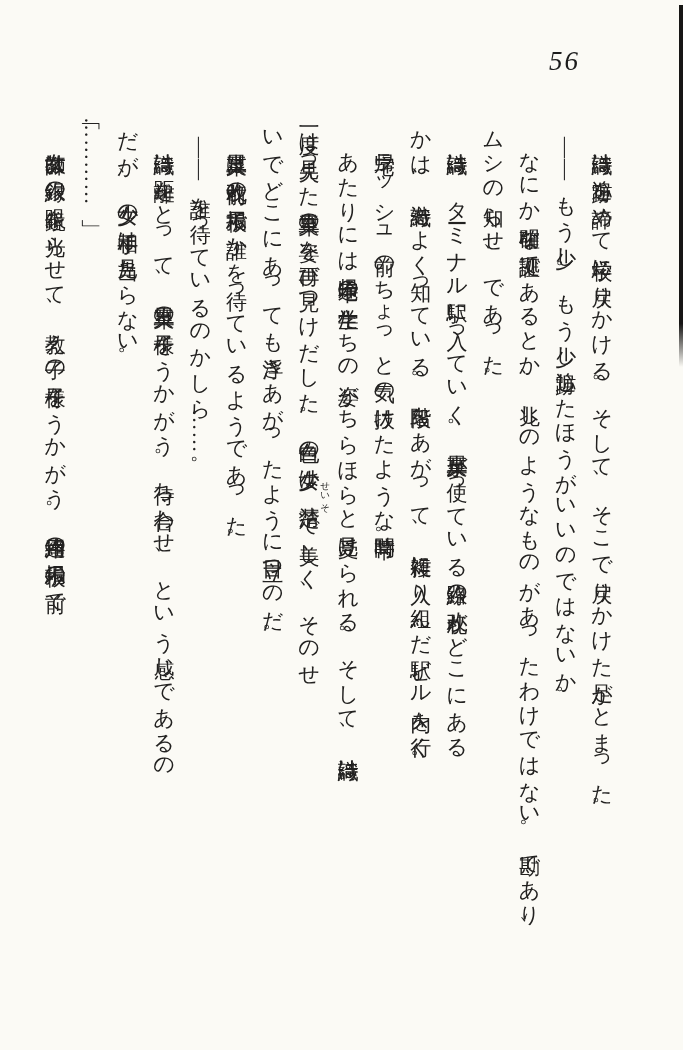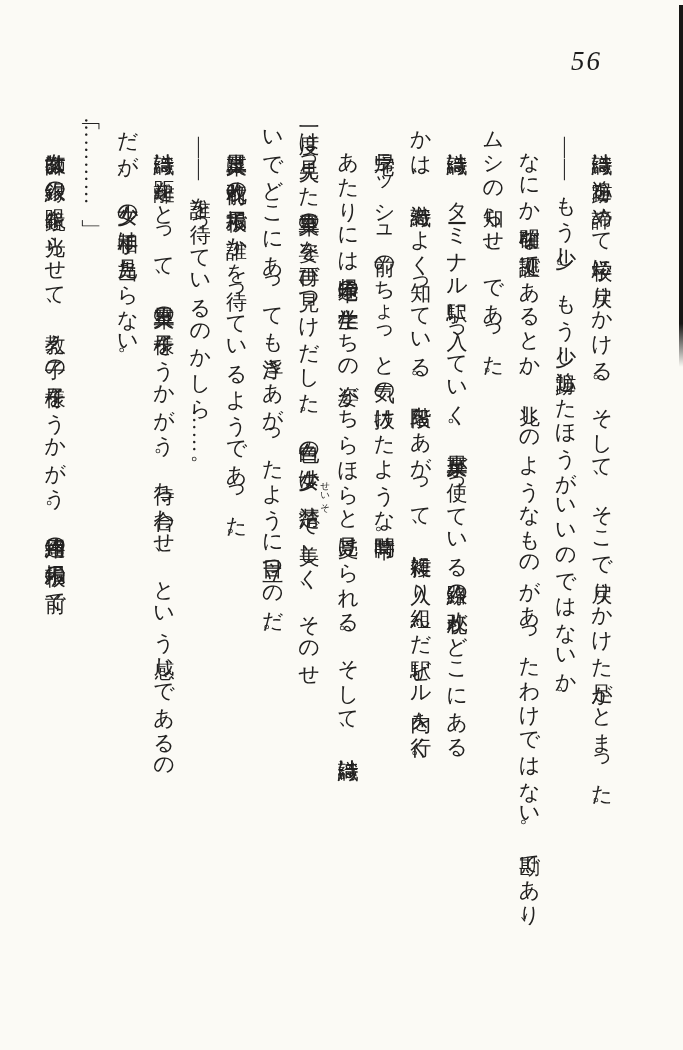--- a/index.html
+++ b/index.html
@@ -11,21 +11,21 @@
     position: relative;
     width: 683px;
     height: 1050px;
     background: #fbfaf5;
     overflow: hidden;
     font-family: "Liberation Serif", "DejaVu Serif", serif;
   }
   .page-number {
     position: absolute;
     top: 46px;
-    left: 571px;
+    left: 549px;
     font-size: 27px;
     font-style: italic;
     letter-spacing: 2px;
     color: #1c1c1c;
     font-family: "Liberation Serif", "DejaVu Serif", serif;
   }
   .text-area {
     position: absolute;
     top: 116px;
     right: 63px;

